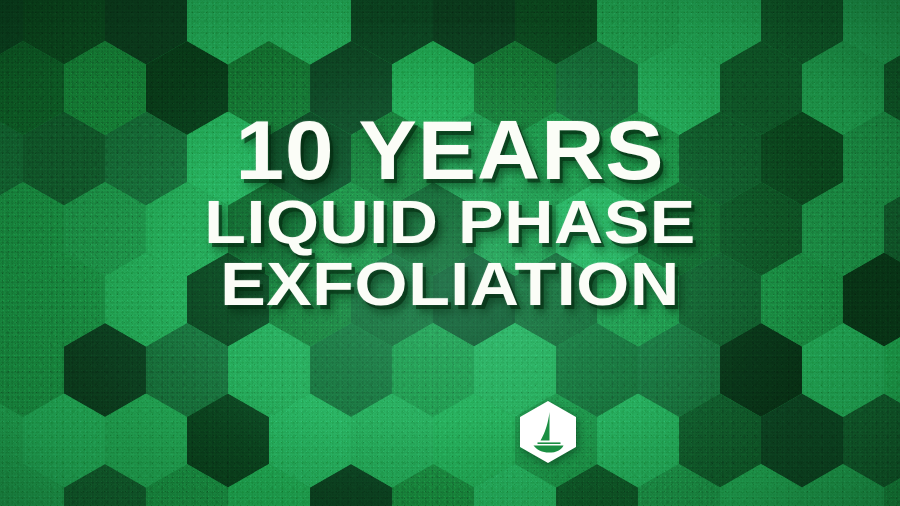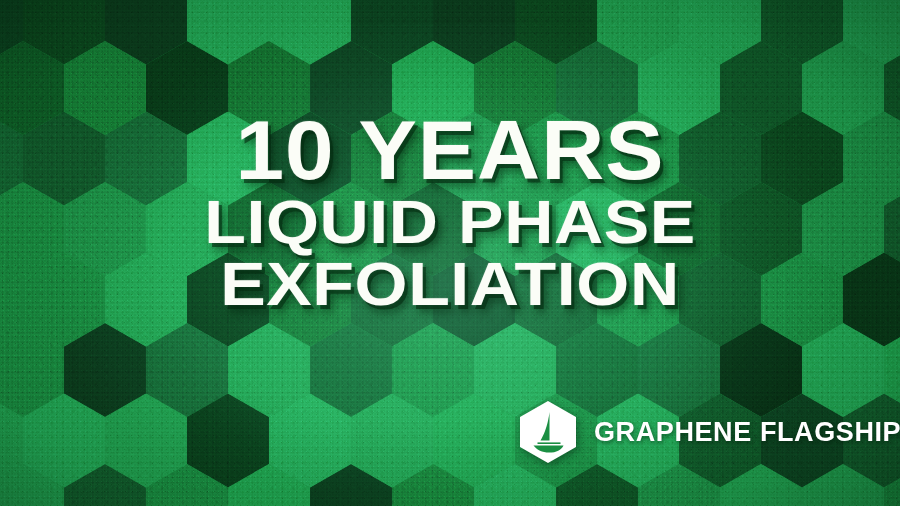--- a/index.html
+++ b/index.html
@@ -306,16 +306,15 @@
     <svg class="logo-mark" viewBox="0 0 60 64" aria-hidden="true">
 
       <polygon points="30,1 58,17 58,47 30,63 2,47 2,17" fill="#ffffff"></polygon>
 
       <path d="M31.5,12 C31.5,12 30.0,28.5 22.5,40.5 L31.5,40.5 Z" fill="#1b8f43"></path>
 
       <path d="M15.5,45.5 L45.5,45.5 C43.2,50.2 38.5,52.6 31.0,52.6 C24.0,52.6 19.0,49.9 15.5,45.5 Z" fill="#1b8f43"></path>
 
       <path d="M19.5,43.2 L42.5,43.2" stroke="#1b8f43" stroke-width="1.6" fill="none"></path>
     </svg>
-    <span class="logo-text">GRAPHENE FLAGSHIP</span>
   </div>
 
 </div>
 
 </body></html>

